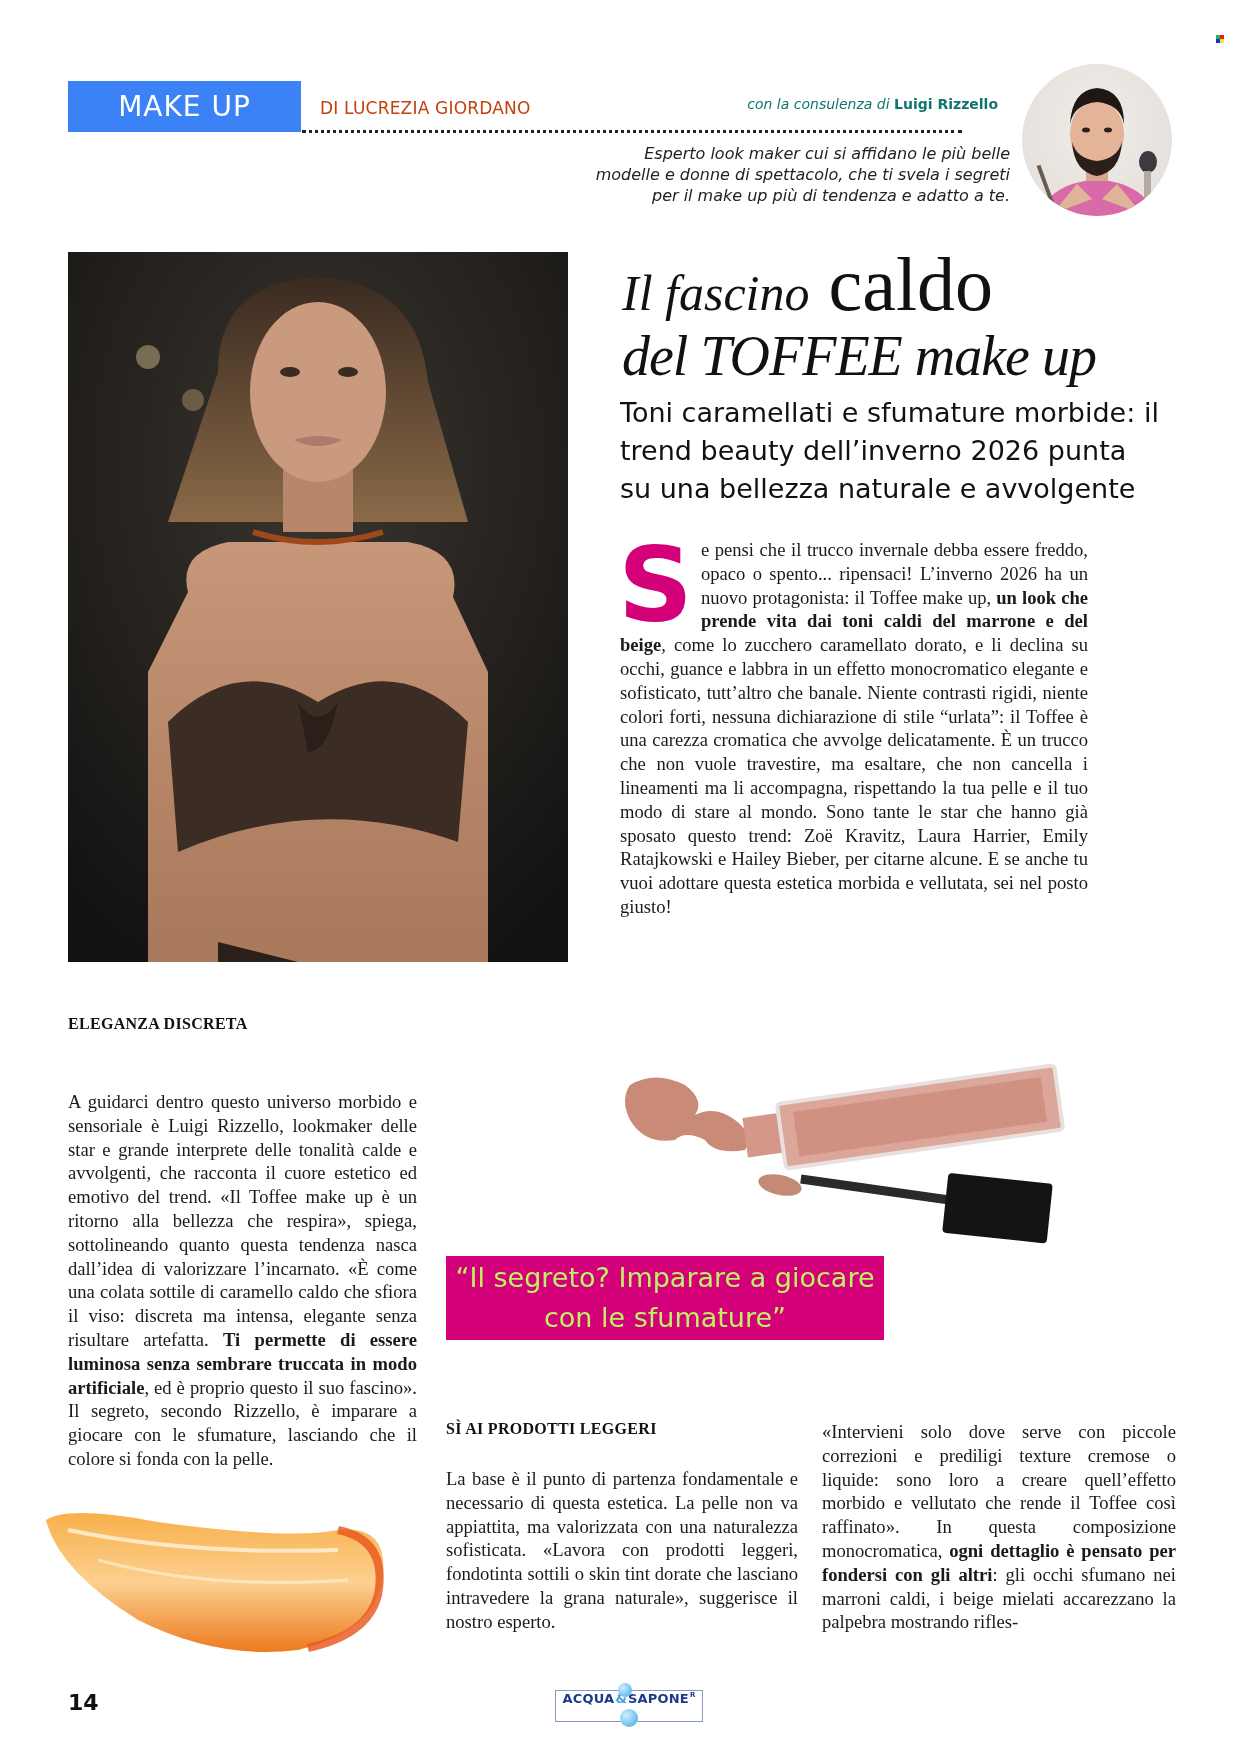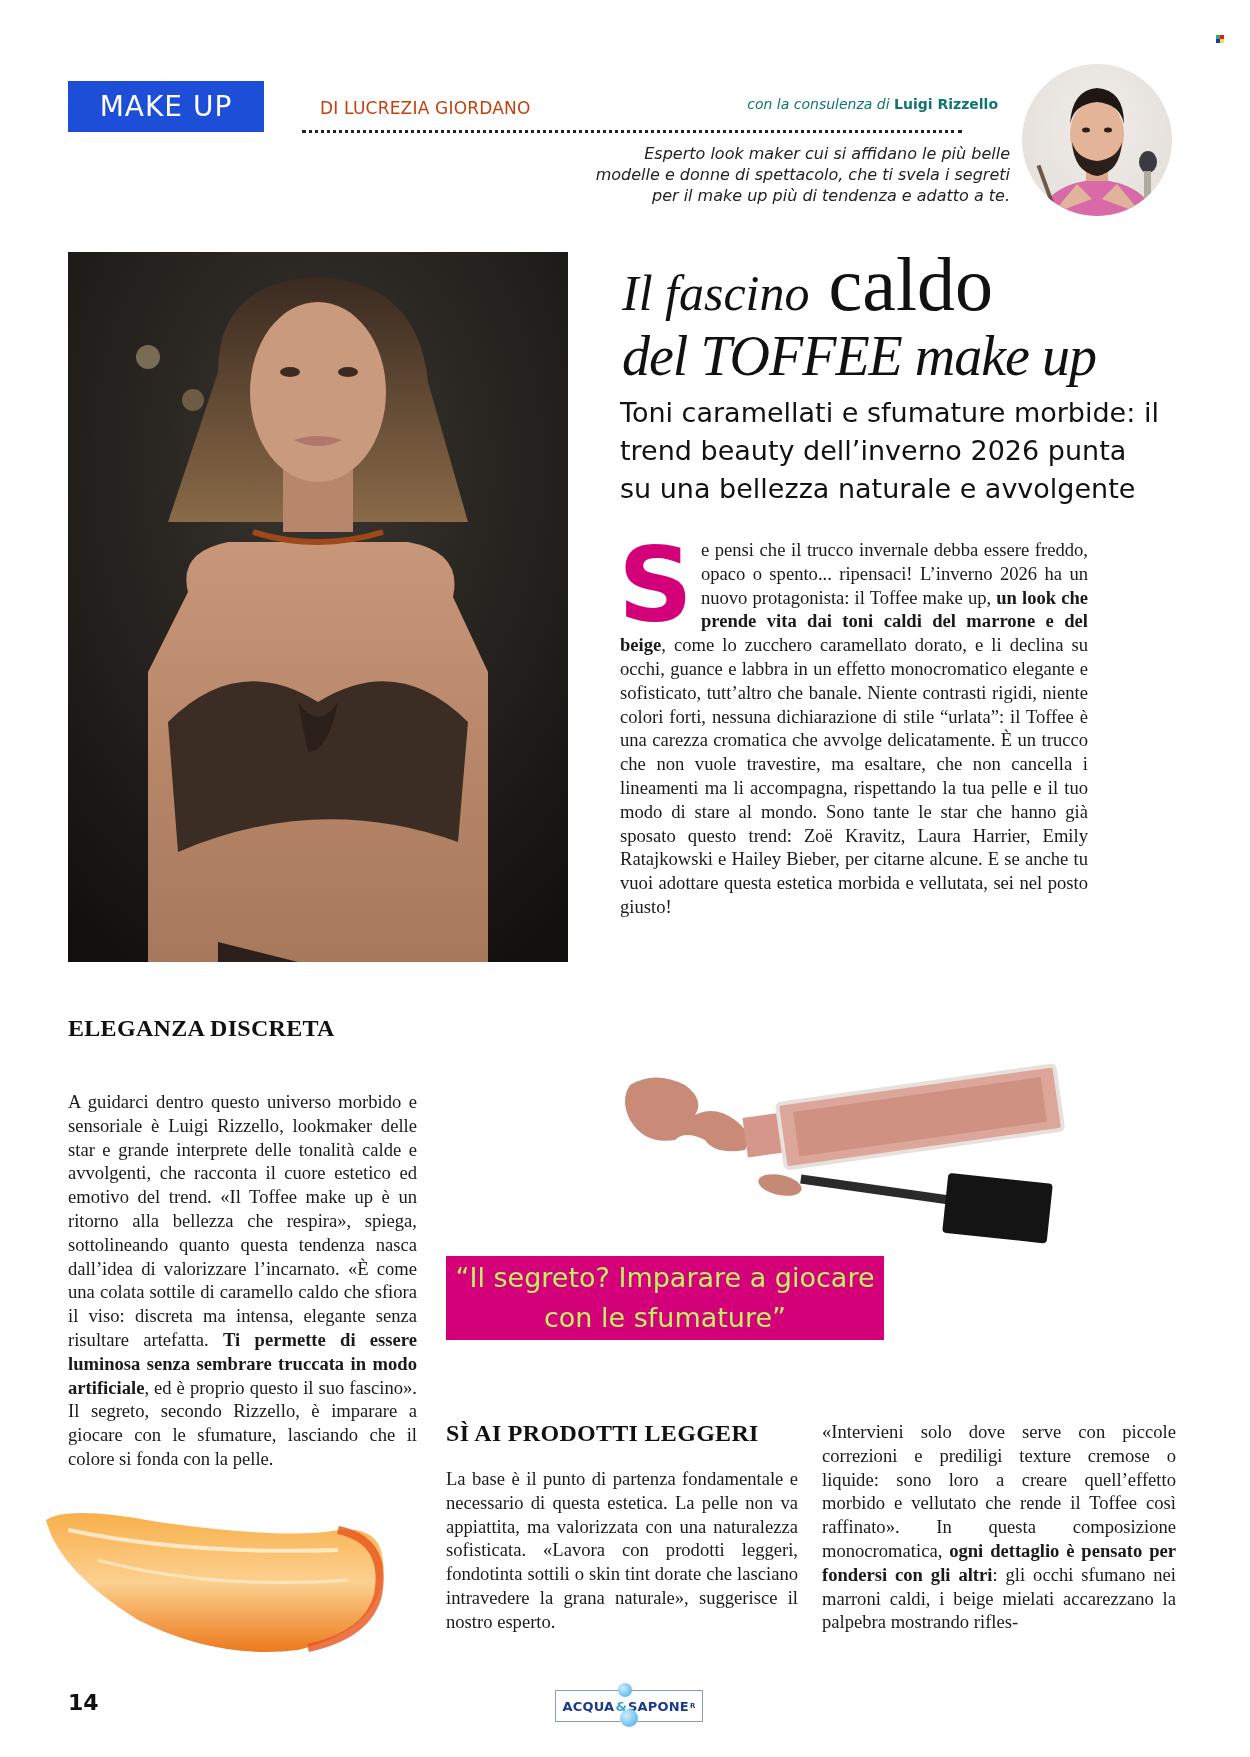--- a/index.html
+++ b/index.html
@@ -2,21 +2,21 @@
 <html><head>
 <meta charset="utf-8">
 <style>
   html, body { margin:0; padding:0; background:#fff; }
   body { width:1250px; height:1757px; position:relative; overflow:hidden; color:#1a1a1a; }
   .abs { position:absolute; }
   .sans { font-family:"DejaVu Sans", "Liberation Sans", sans-serif; }
   .serif { font-family:"Liberation Serif", "DejaVu Serif", serif; }
 
   
-  .section-tag { left:68px; top:81px; width:196px; height:51px; background:#1d4ed8; color:#fff;
+  .section-tag { left:68px; top:81px; width:233px; height:51px; background:#3b82f6; color:#fff;
     display:flex; align-items:center; justify-content:center; font-size:28px; letter-spacing:1px; }
   .byline { left:320px; top:98px; font-size:17px; color:#c2410c; letter-spacing:0.2px; }
   .consult { right:252px; top:96px; font-size:14px; color:#0f766e; font-style:italic; text-align:right; }
   .consult b { font-style:normal; font-weight:bold; }
   .dotted { left:302px; top:130px; width:660px; border-top:3px dotted #222; height:0; }
   .expert-desc { right:240px; top:143px; width:420px; font-size:16px; line-height:21px; font-style:italic; color:#222; text-align:right; }
   .avatar { left:1022px; top:64px; width:150px; height:152px; border-radius:50%; overflow:hidden;
     background:radial-gradient(ellipse at 50% 40%, #f0ece8 0%, #e2ddd8 100%); }
   .corner-mark { left:1216px; top:35px; width:8px; height:8px; display:grid; grid-template-columns:4px 4px; }
   .corner-mark span { display:block; width:4px; height:4px; }
@@ -29,34 +29,34 @@
   .title1 i { font-size:50px; }
   .title2 { left:622px; top:326px; font-size:56px; line-height:60px; font-style:italic; color:#111; letter-spacing:-1px; }
   .subtitle { left:620px; top:394px; width:540px; font-size:27px; line-height:38px; color:#111; }
 
   .body-text { font-size:18.6px; line-height:23.8px; text-align:justify; color:#1a1a1a; }
   .body-text b { font-weight:bold; }
   .dropcap { float:left; font-family:"DejaVu Sans", sans-serif; font-weight:bold; color:#d4007a;
     font-size:104px; line-height:86px; margin:4px 8px -4px -2px; }
   .intro { left:620px; top:538px; width:468px; }
 
-  .sec-head { font-size:24px; font-weight:bold; letter-spacing:0.3px; color:#111; }
+  .sec-head { font-size:16px; font-weight:bold; letter-spacing:0.3px; color:#111; }
   .sec1-head { left:68px; top:1015px; }
   .sec1-body { left:68px; top:1062px; width:349px;margin-top:28px; }
 
   .quote-box { left:446px; top:1256px; width:438px; height:84px; background:#d4007a; color:#bef264;
     display:flex; align-items:center; justify-content:center; text-align:center; font-size:27px; line-height:40px; }
 
   .sec2-head { left:446px; top:1420px; }
   .sec2-body { left:446px; top:1467px; width:352px; }
   .sec3-body { left:822px; top:1420px; width:354px; }
 
   .page-num { left:68px; top:1690px; font-size:22px; font-weight:bold; color:#111; }
   .logo { left:555px; top:1690px; width:146px; height:30px; border:1px solid #8a9bc0; background:#fff;
-    display:flex; align-items:center; justify-content:center; font-weight:bold; font-size:13px; color:#1b3a8c; letter-spacing:0.2px; }
+    display:flex; justify-content:center; font-weight:bold; font-size:13px; color:#1b3a8c; letter-spacing:0.2px; }
   .logo .amp { color:#3aa0e0; margin:0 1px; }
   .logo .reg { font-size:7px; vertical-align:top; margin-left:1px; }
   .bubble { position:absolute; border-radius:50%; background:radial-gradient(circle at 35% 35%, #cfeeff, #3aa8e8); }
 </style>
 </head>
 <body>
 
 <div class="abs corner-mark">
   <span style="background:#2db34a"></span>
     <span style="background:#e02020"></span>

